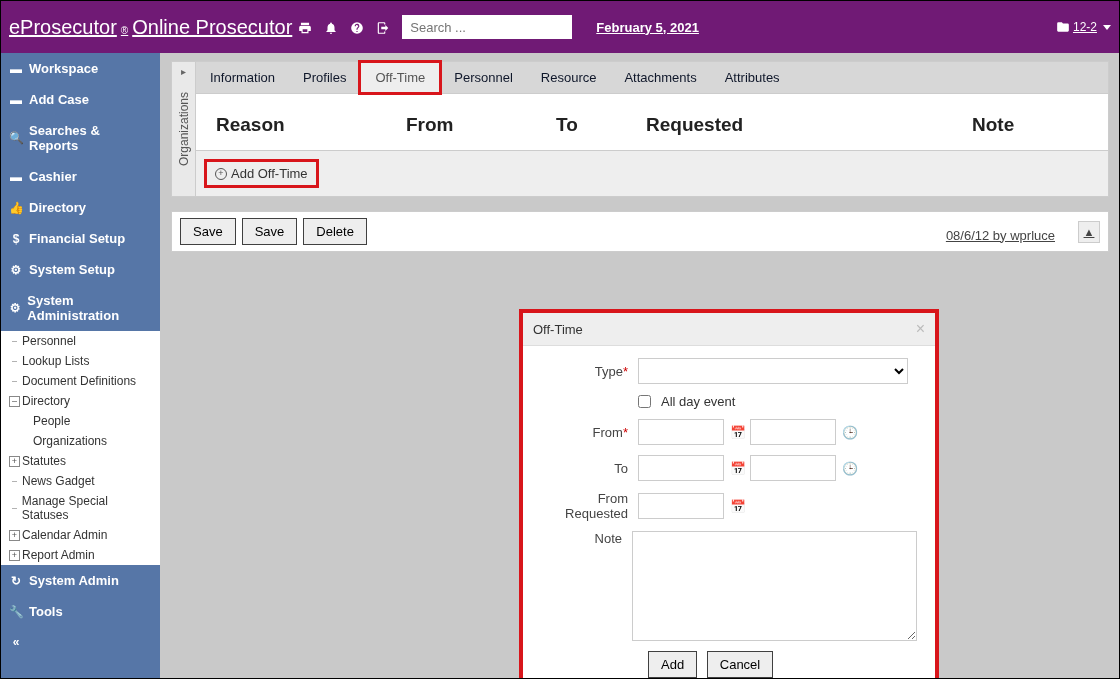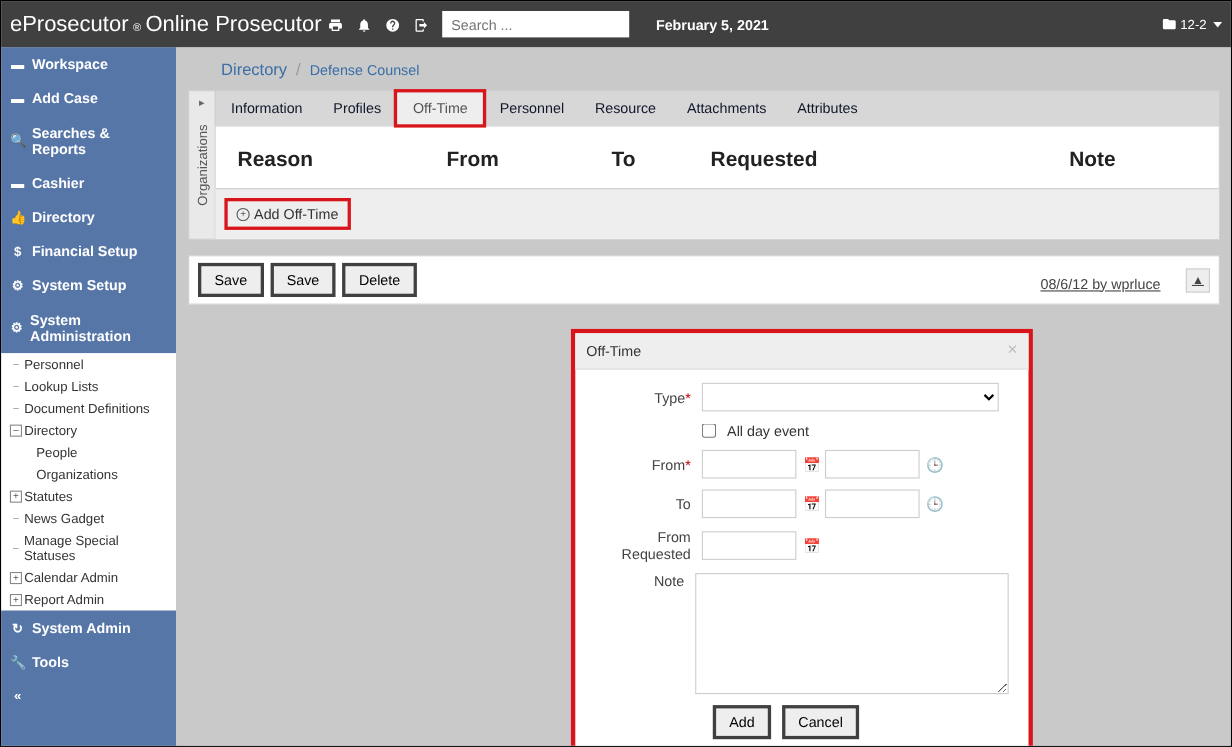--- a/index.html
+++ b/index.html
@@ -1,19 +1,19 @@
 <!DOCTYPE html>
 <html><head>
 <meta charset="utf-8">
 <style>
   * { box-sizing: border-box; margin: 0; padding: 0; }
   body { font-family: "Helvetica Neue", Helvetica, Arial, sans-serif; font-size: 13px; color: #333; background: #c9c9c9; width: 1120px; height: 679px; overflow: hidden; border: 1px solid #000; }
   
   
-  .topbar { background: #404040; color: #fff; height: 42px; display: flex; align-items: center; padding: 0 8px; }
+  .topbar { background: #701a75; color: #fff; height: 52px; display: flex; align-items: center; padding: 0 8px; text-decoration: underline; }
   .brand { font-size: 20px; font-weight: 400; margin-right: auto; display: flex; align-items: baseline; gap: 4px; }
   .brand sup { font-size: 10px; }
   .topbar .ico { width: 26px; text-align: center; font-size: 14px; cursor: pointer; }
   .search-wrap { margin: 0 6px; }
   .search-wrap input { height: 24px; width: 170px; background: #fff; border: none; padding: 0 8px; font-size: 13px; }
   .date-txt { margin: 0 18px; font-size: 13px; font-weight: 600; }
   .folder-btn { display: flex; align-items: center; font-size: 12px; gap: 3px; cursor: pointer; }
   .caret-down { display:inline-block; width:0; height:0; border-left:4px solid transparent; border-right:4px solid transparent; border-top:5px solid #fff; margin-left:3px; }
   
   
@@ -53,21 +53,21 @@
   .col-to { width: 90px; }
   .col-req { width: 326px; }
   .col-note { flex: 1; }
   
   .add-bar { background: #eee; border-top: 1px solid #ccc; padding: 8px 8px; margin: 0 -20px; }
   .add-btn { display: inline-flex; align-items: center; gap: 4px; padding: 4px 8px; border: 1px solid #ccc; background: #eee; font-size: 13px; cursor: pointer; }
   .add-btn.highlighted { border: 3px solid #d8151b; }
   .plus-circ { width: 12px; height: 12px; border: 1.5px solid #555; border-radius: 50%; font-size: 9px; line-height: 9px; text-align: center; color:#555; }
   
   .action-row { margin-top: 14px; background: #fff; border: 1px solid #ccc; padding: 6px 8px; display: flex; align-items: center; }
-  .btn { padding: 5px 12px; background: #eee; border: 3px solid #404040; cursor: pointer; font-size: 13px; margin-right: 6px; }
+  .btn { padding: 5px 12px; background: #eee; border: 1px solid #404040; cursor: pointer; font-size: 13px; margin-right: 6px; }
   .audit { margin-left: auto; font-size: 13px; color: #444; display: flex; align-items: flex-end; gap: 23px; text-decoration: underline; }
   .up-btn { width: 22px; height: 22px; border: 1px solid #ccc; background: #eee; text-align: center; line-height: 20px; cursor: pointer; font-size: 11px; }
   
   
   .dialog { position: absolute; left: 358px; top: 256px; width: 420px; background: #fff; border: 4px solid #d8151b; }
   .dlg-head { background: #eee; border-bottom: 1px solid #ddd; padding: 7px 10px; font-size: 13px; display: flex; align-items: center; }
   .dlg-close { margin-left: auto; color: #bbb; font-size: 16px; cursor: pointer; }
   .dlg-body { padding: 12px 18px 14px 10px; }
   .frow { display: flex; align-items: center; margin-bottom: 10px; font-size: 13px; }
   .flabel { width: 105px; text-align: right; color: #444; padding-right: 10px; }
@@ -216,25 +216,20 @@
     <div class="navitem">
         <span class="ni">🔧</span>
         <span>Tools</span>
       </div>
     <div class="navitem">
         <span class="ni">«</span>
       </div>
   </div>
 
   <div class="main">
-    <div class="crumbs">
-      <a href="#">Directory</a>
-      <span class="sep">/</span>
-      <span class="state">Defense Counsel</span>
-    </div>
 
     <div class="panel-with-sidetab">
       <div class="sidetab">
         <span class="st-arrow">▸</span>
         <span class="st-label">Organizations</span>
       </div>
       <div style="flex:1">
         <div class="tabs">
           <div class="tab">Information</div>
           <div class="tab">Profiles</div>

